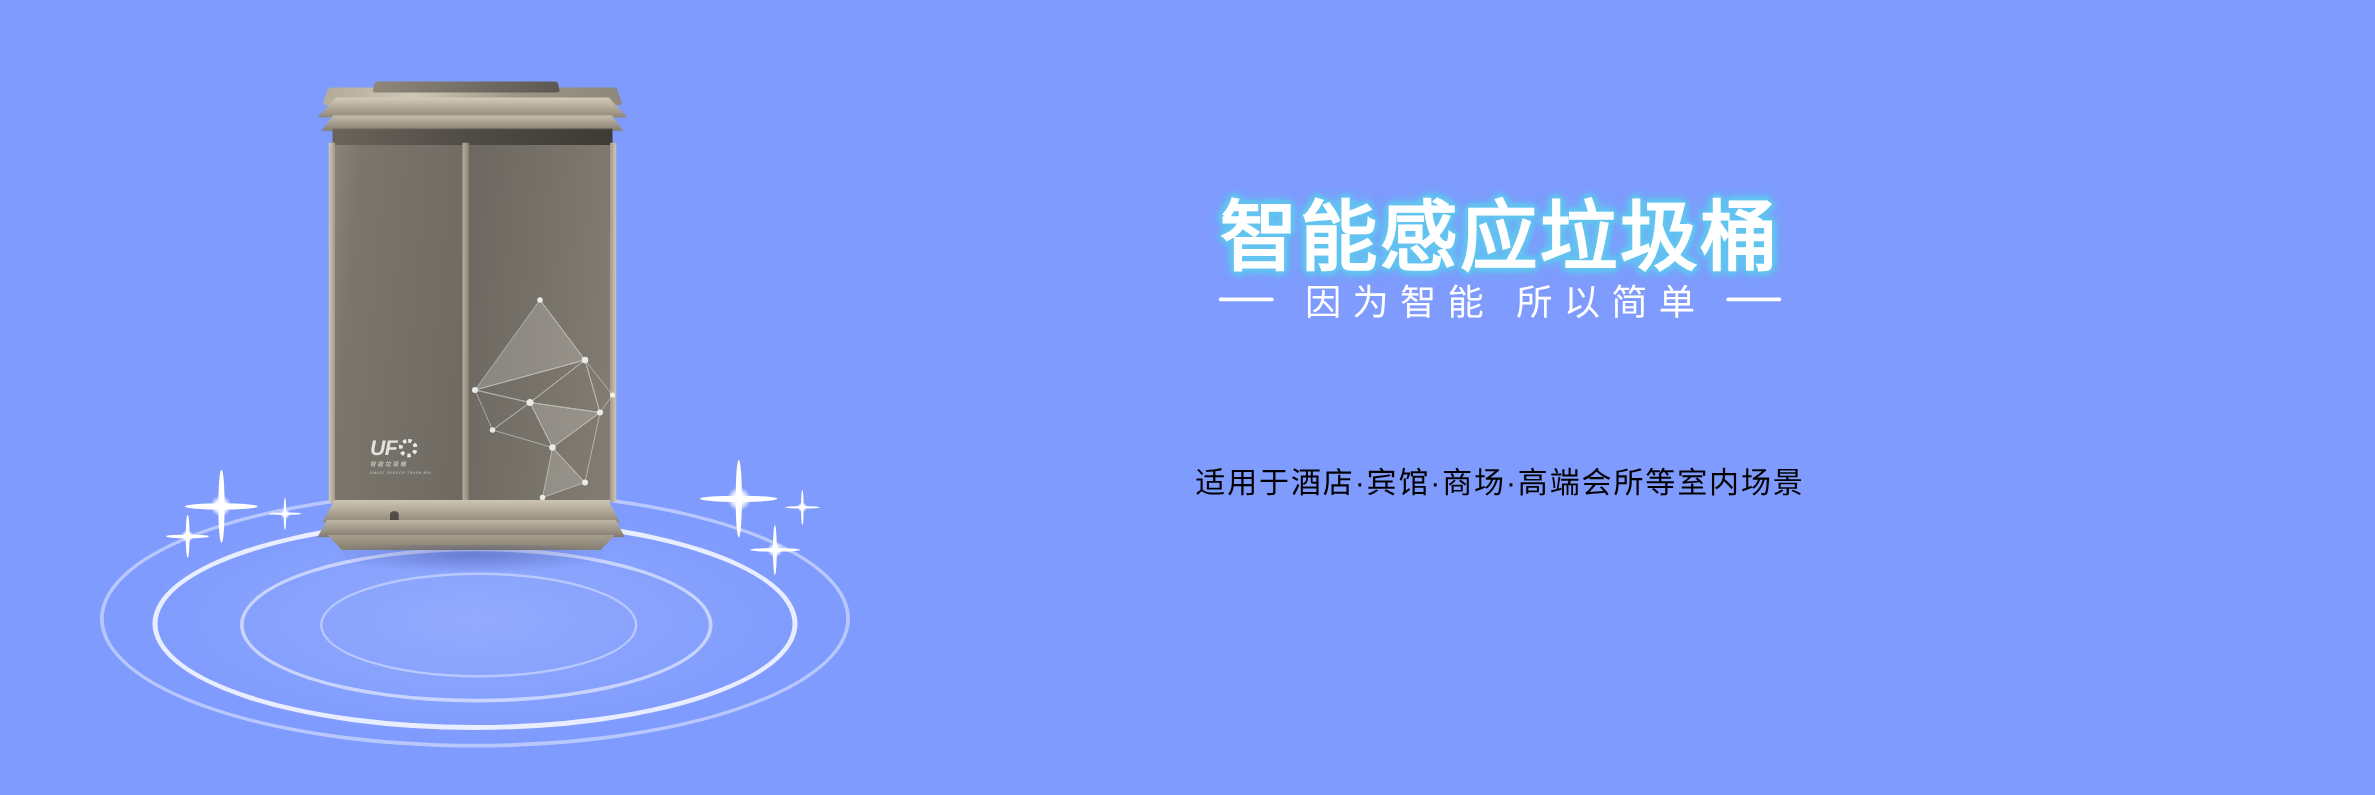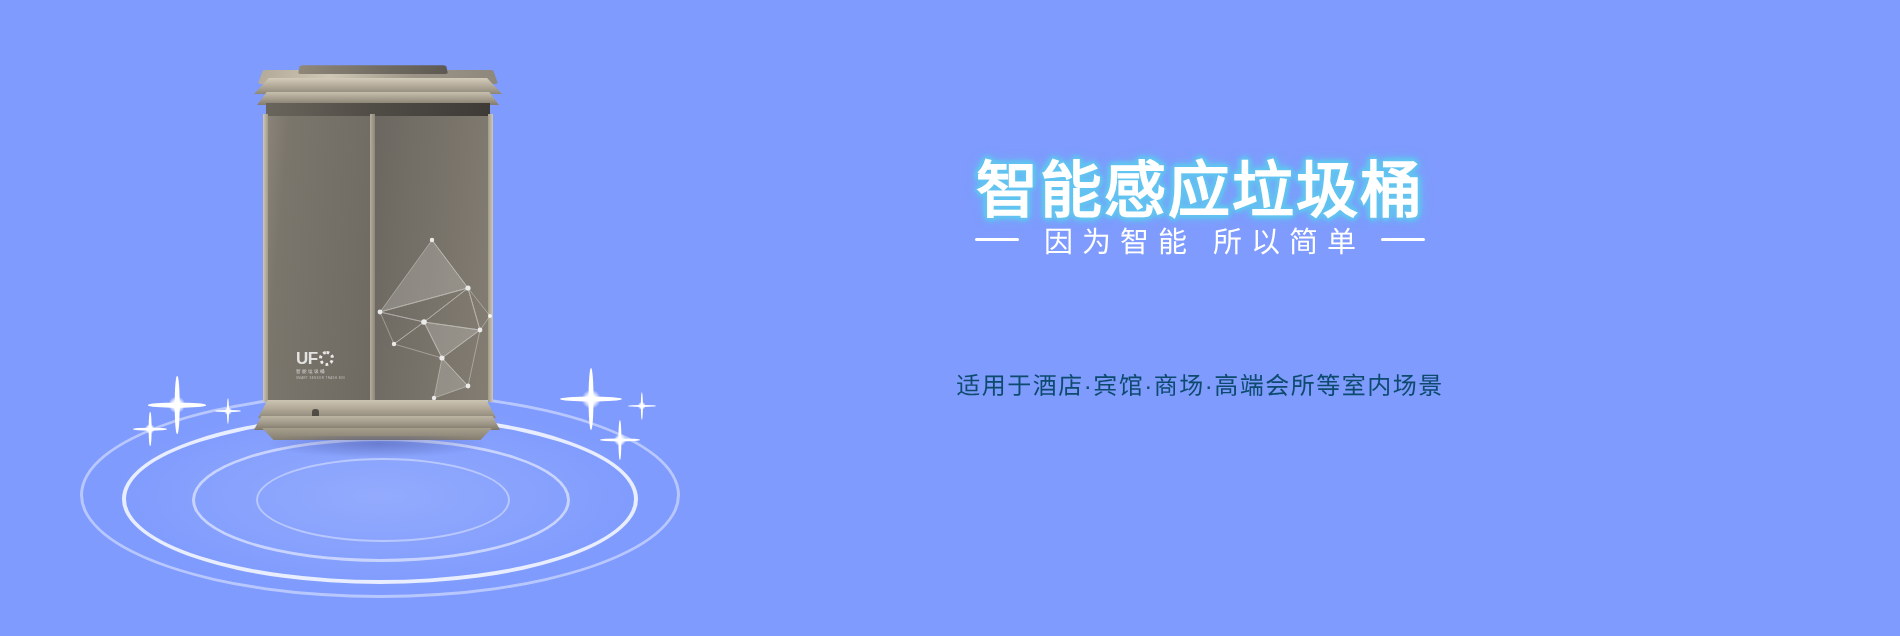--- a/index.html
+++ b/index.html
@@ -20,20 +20,21 @@
     background: #7f9bfd;
   }
 
   
   .scene {
     position: absolute;
     left: 0;
     top: 0;
     width: 800px;
     height: 636px;
+    font-style: italic;
   }
 
   
   .ripples {
     position: absolute;
     left: 60px;
     top: 358px;
     width: 640px;
     height: 250px;
   }
@@ -322,21 +323,21 @@
   }
 
   .scenario {
     position: absolute;
     left: 0;
     top: 366px;
     width: 640px;
     text-align: center;
     font-size: 24px;
     font-weight: 500;
-    color: #0c4a6e;
+    color: #000000;
     letter-spacing: 1.5px;
     white-space: nowrap;
   }
 </style>
 </head>
 <body>
 
 <div class="banner">
 
   <div class="scene">

